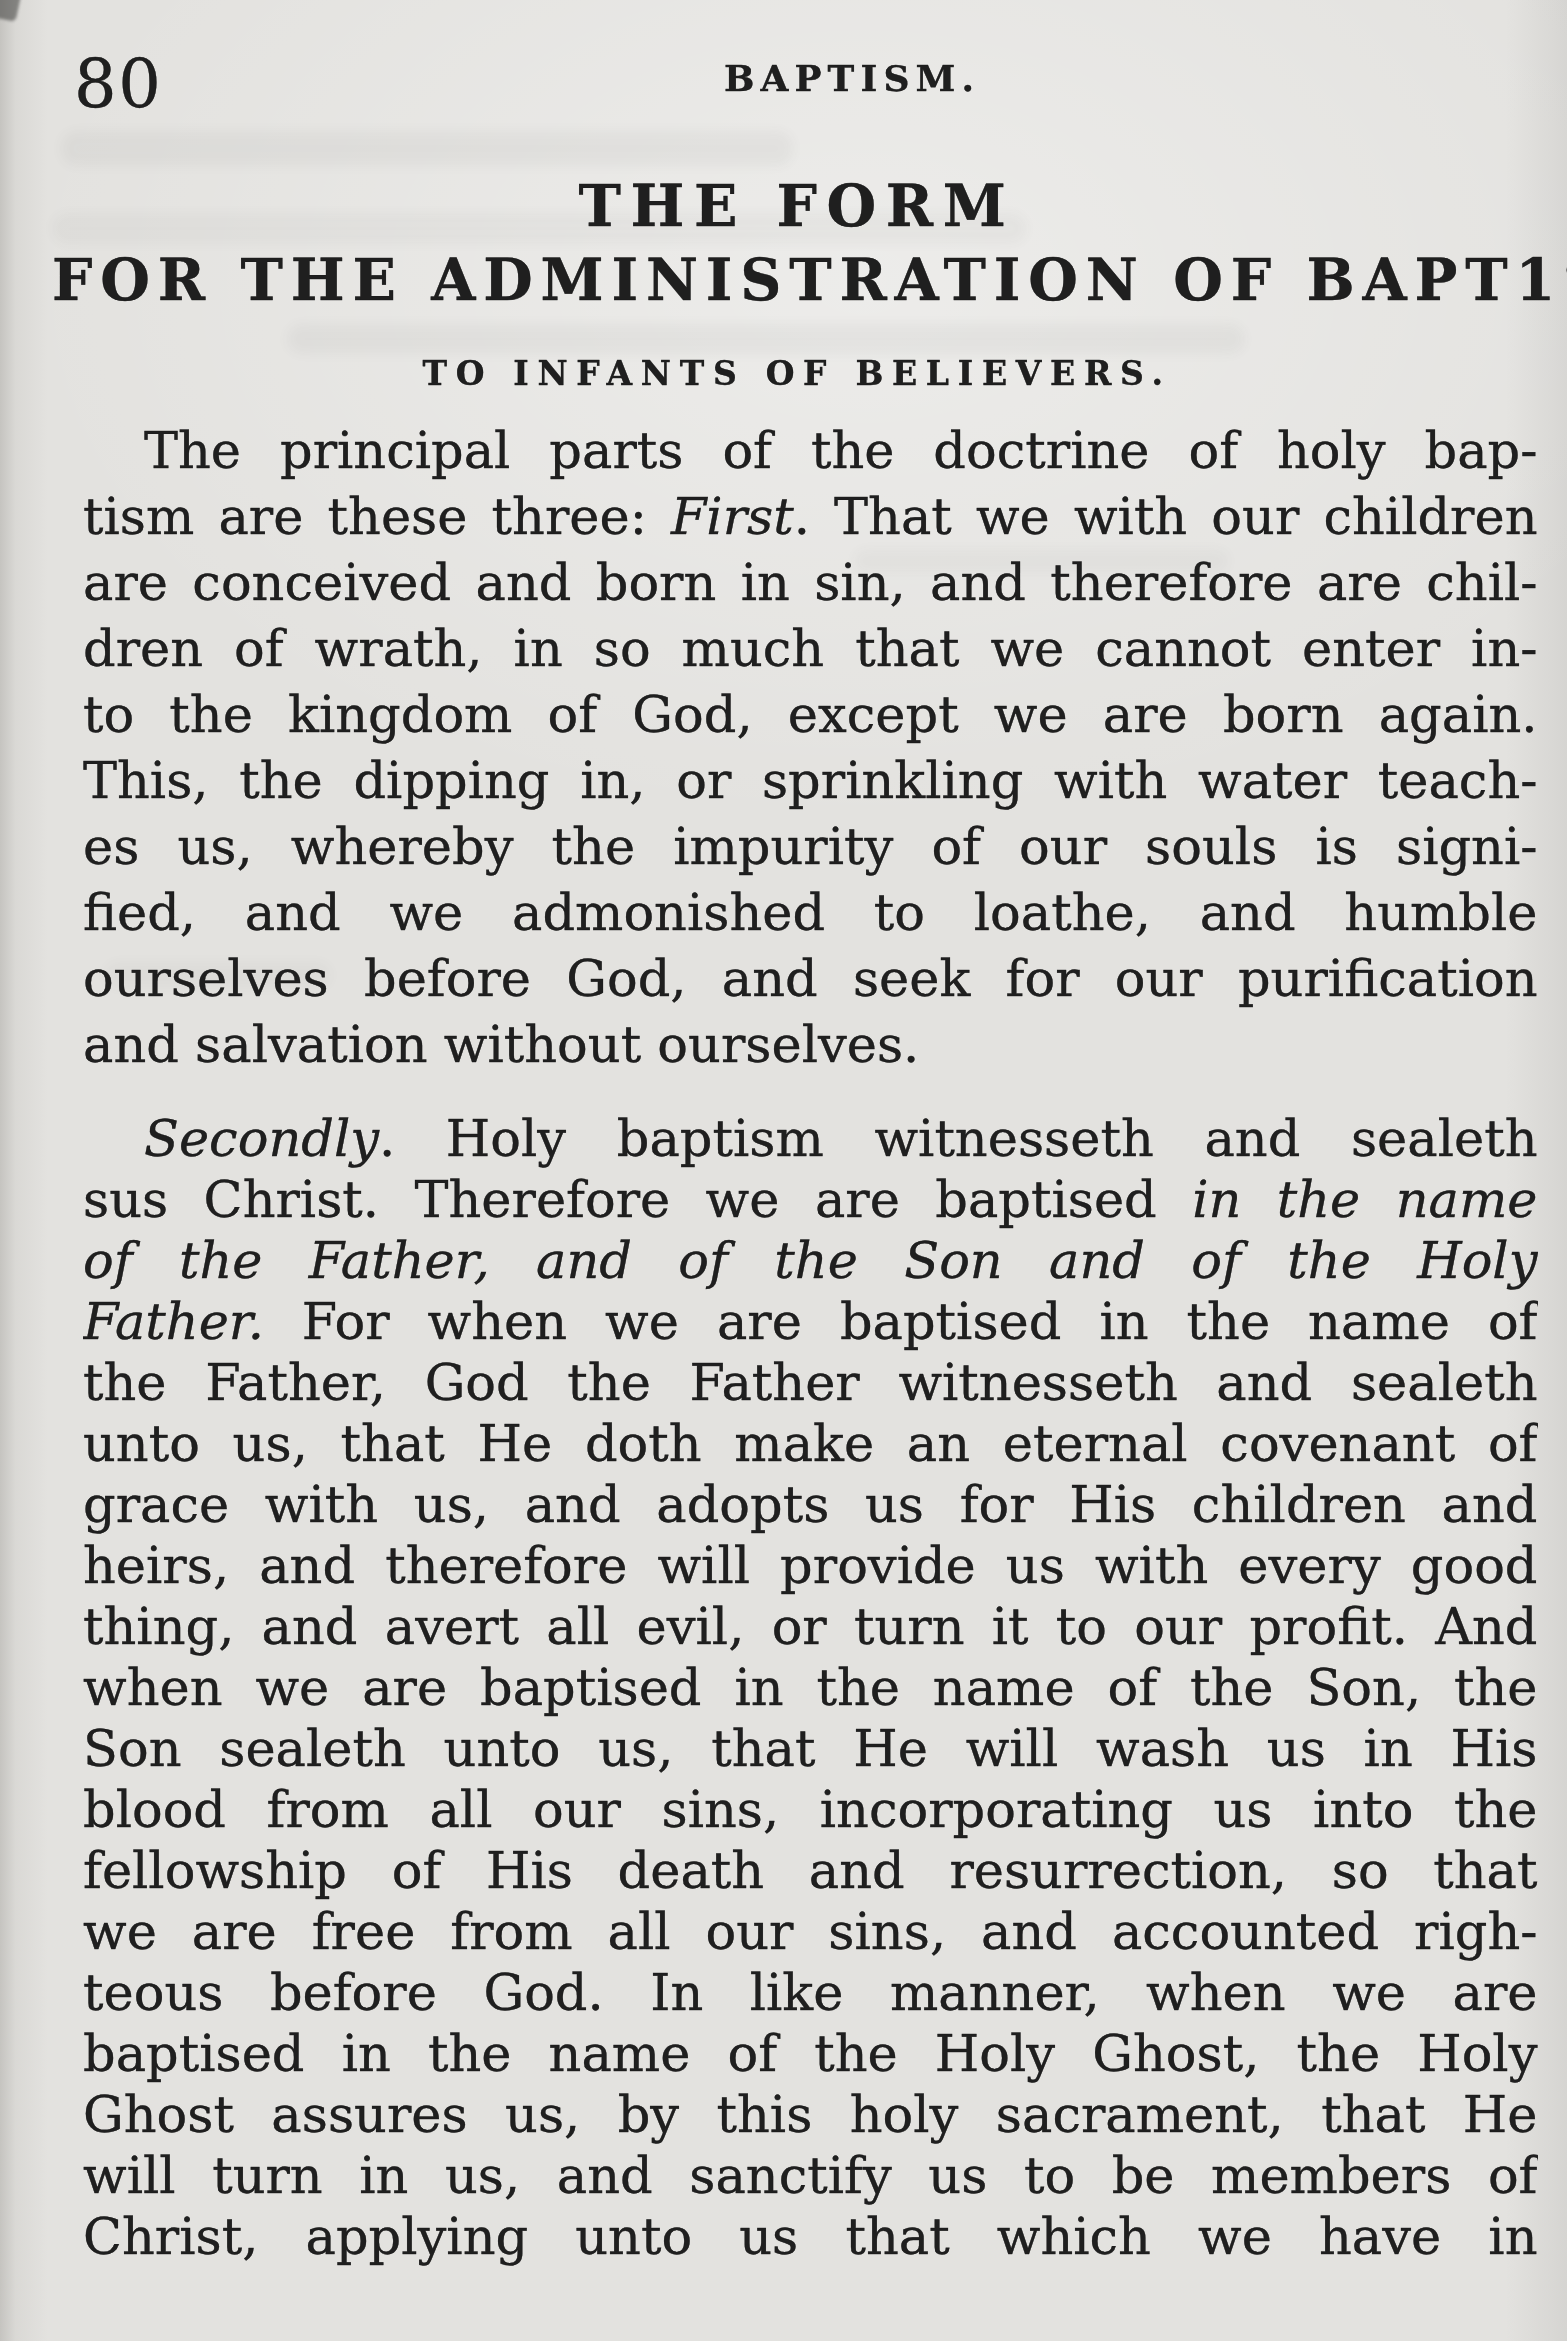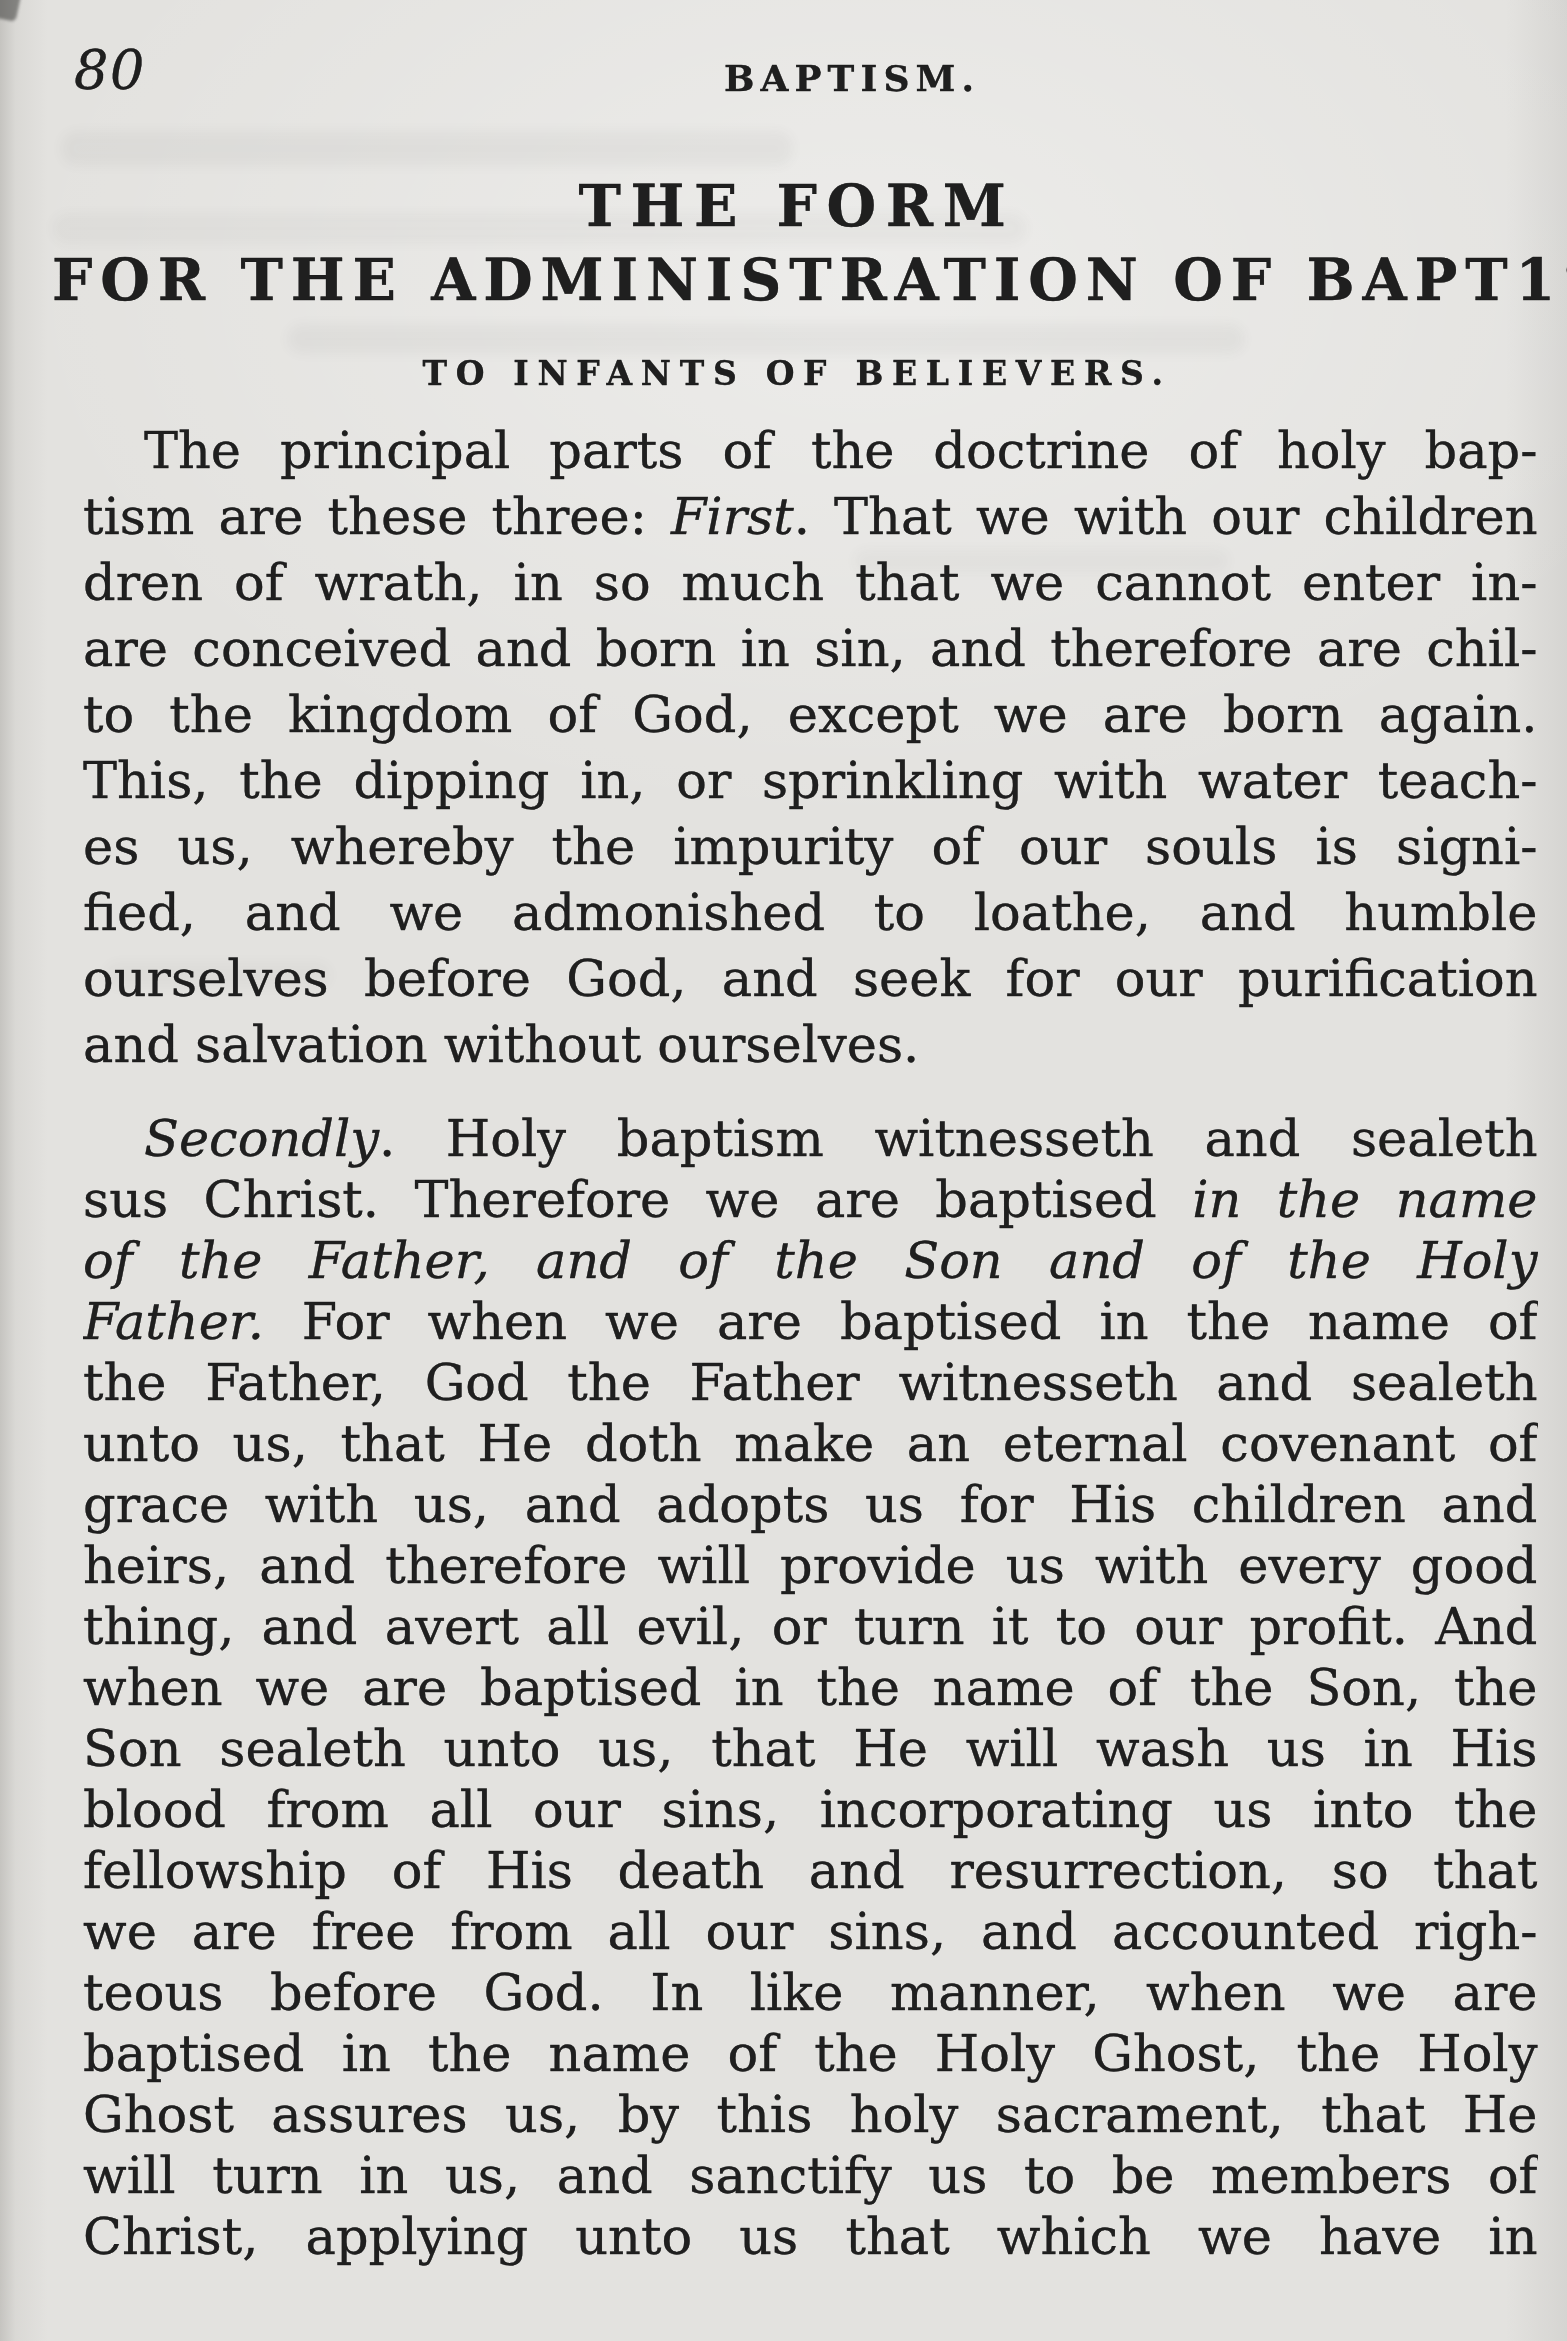--- a/index.html
+++ b/index.html
@@ -48,24 +48,23 @@
   }
 
   .ink {
     -webkit-text-stroke: 0.3px rgba(25,25,25,0.85);
     text-shadow: 0 0 0.6px rgba(30,30,30,0.55);
   }
 
   .page-number {
     position: absolute;
     left: 74px;
-    top: 39px;
-    font-size: 54px;
+    top: 45px;
+    font-size: 67px;
     letter-spacing: 1.7px;
-    font-style: italic;
   }
   .running-head {
     position: absolute;
     left: 0;
     top: 57px;
     width: 100%;
     text-align: center;
     transform: translateX(68px);
     font-size: 36px;
     font-weight: bold;
@@ -145,22 +144,22 @@
   <div class="title-block">
     <div class="title-line1 ink">THE FORM</div>
     <div class="title-line2 ink">FOR THE ADMINISTRATION OF BAPT1SM</div>
     <div class="subtitle ink">TO INFANTS OF BELIEVERS.</div>
   </div>
 
   <div class="body-text ink">
     <div class="para para-1">
         <div class="line indent"><span class="seg">The principal parts of the doctrine of holy bap-</span></div>
         <div class="line"><span class="seg">tism are these three: </span><span class="seg it">First</span><span class="seg">. That we with our children</span></div>
+        <div class="line"><span class="seg">are conceived and born in sin, and therefore are chil-</span></div>
         <div class="line"><span class="seg">dren of wrath, in so much that we cannot enter in-</span></div>
-        <div class="line"><span class="seg">are conceived and born in sin, and therefore are chil-</span></div>
         <div class="line"><span class="seg">to the kingdom of God, except we are born again.</span></div>
         <div class="line"><span class="seg">This, the dipping in, or sprinkling with water teach-</span></div>
         <div class="line"><span class="seg">es us, whereby the impurity of our souls is signi-</span></div>
         <div class="line"><span class="seg">fied, and we admonished to loathe, and humble</span></div>
         <div class="line"><span class="seg">ourselves before God, and seek for our purification</span></div>
         <div class="line no-just"><span class="seg">and salvation without ourselves.</span></div>
       </div>
     <div class="para para-2">
         <div class="line indent"><span class="seg it">Secondly</span><span class="seg">. Holy baptism witnesseth and sealeth</span></div>
         <div class="line"><span class="seg">sus Christ. Therefore we are baptised </span><span class="seg it">in the name</span></div>

